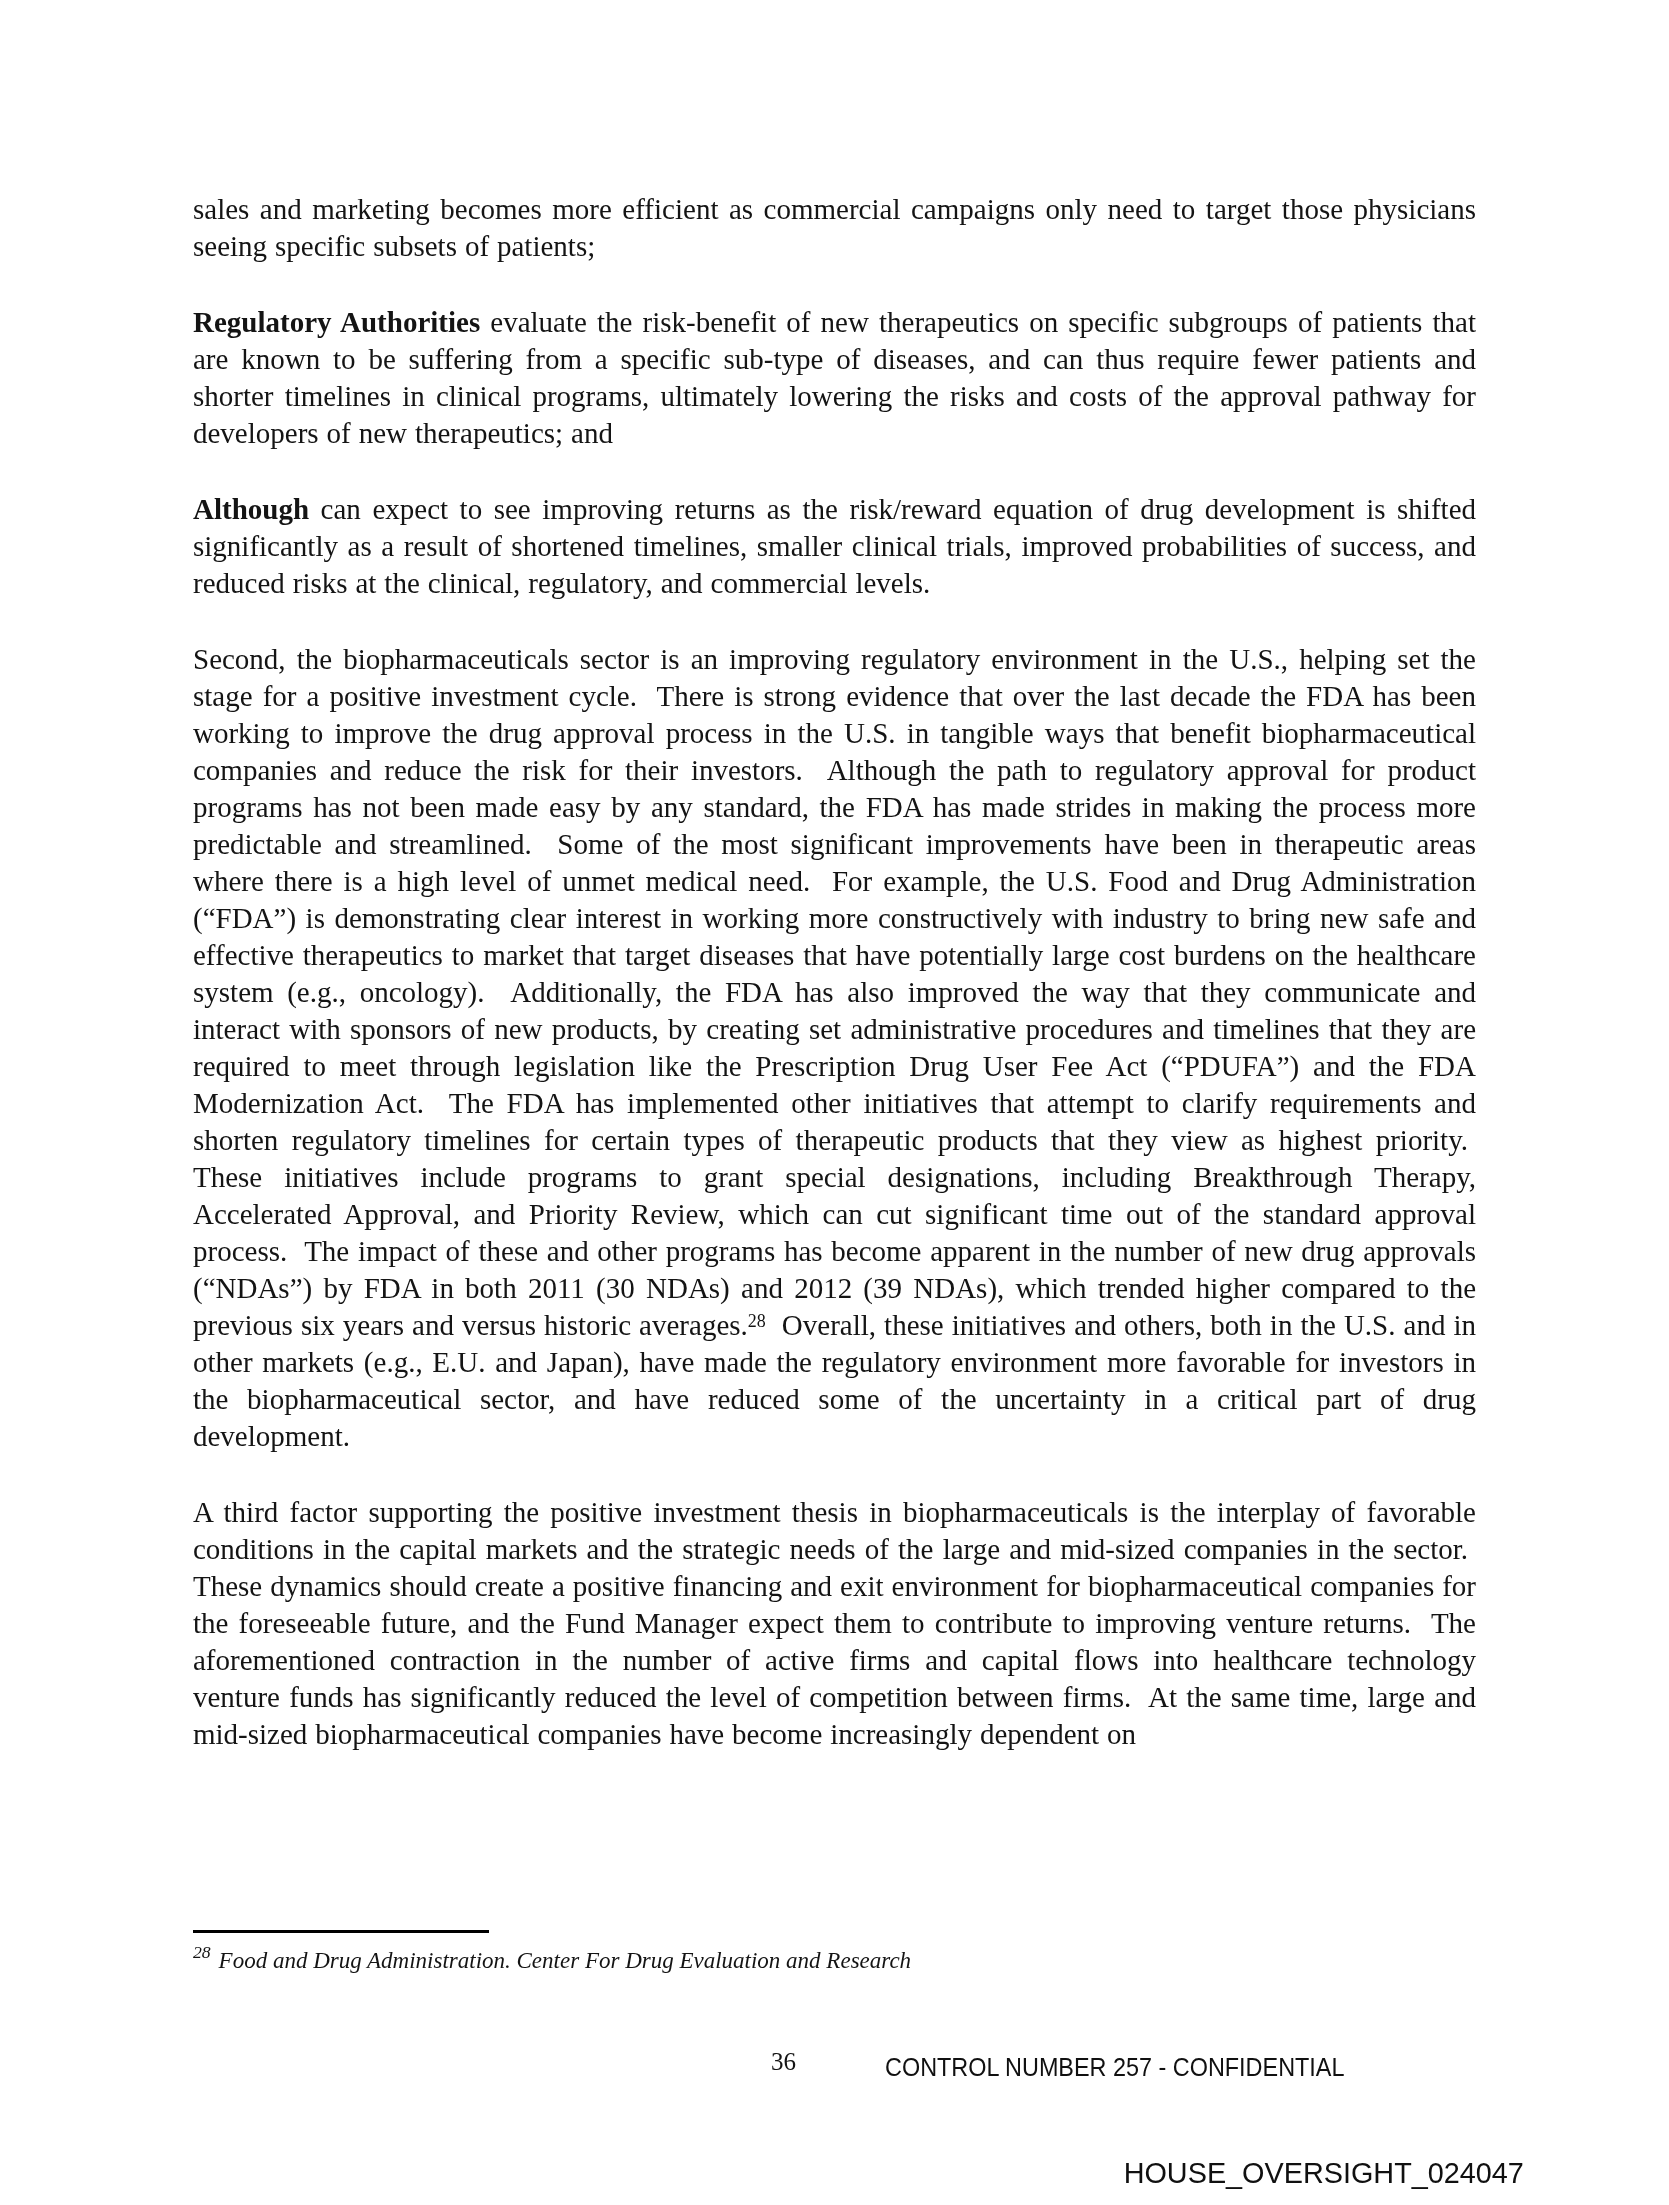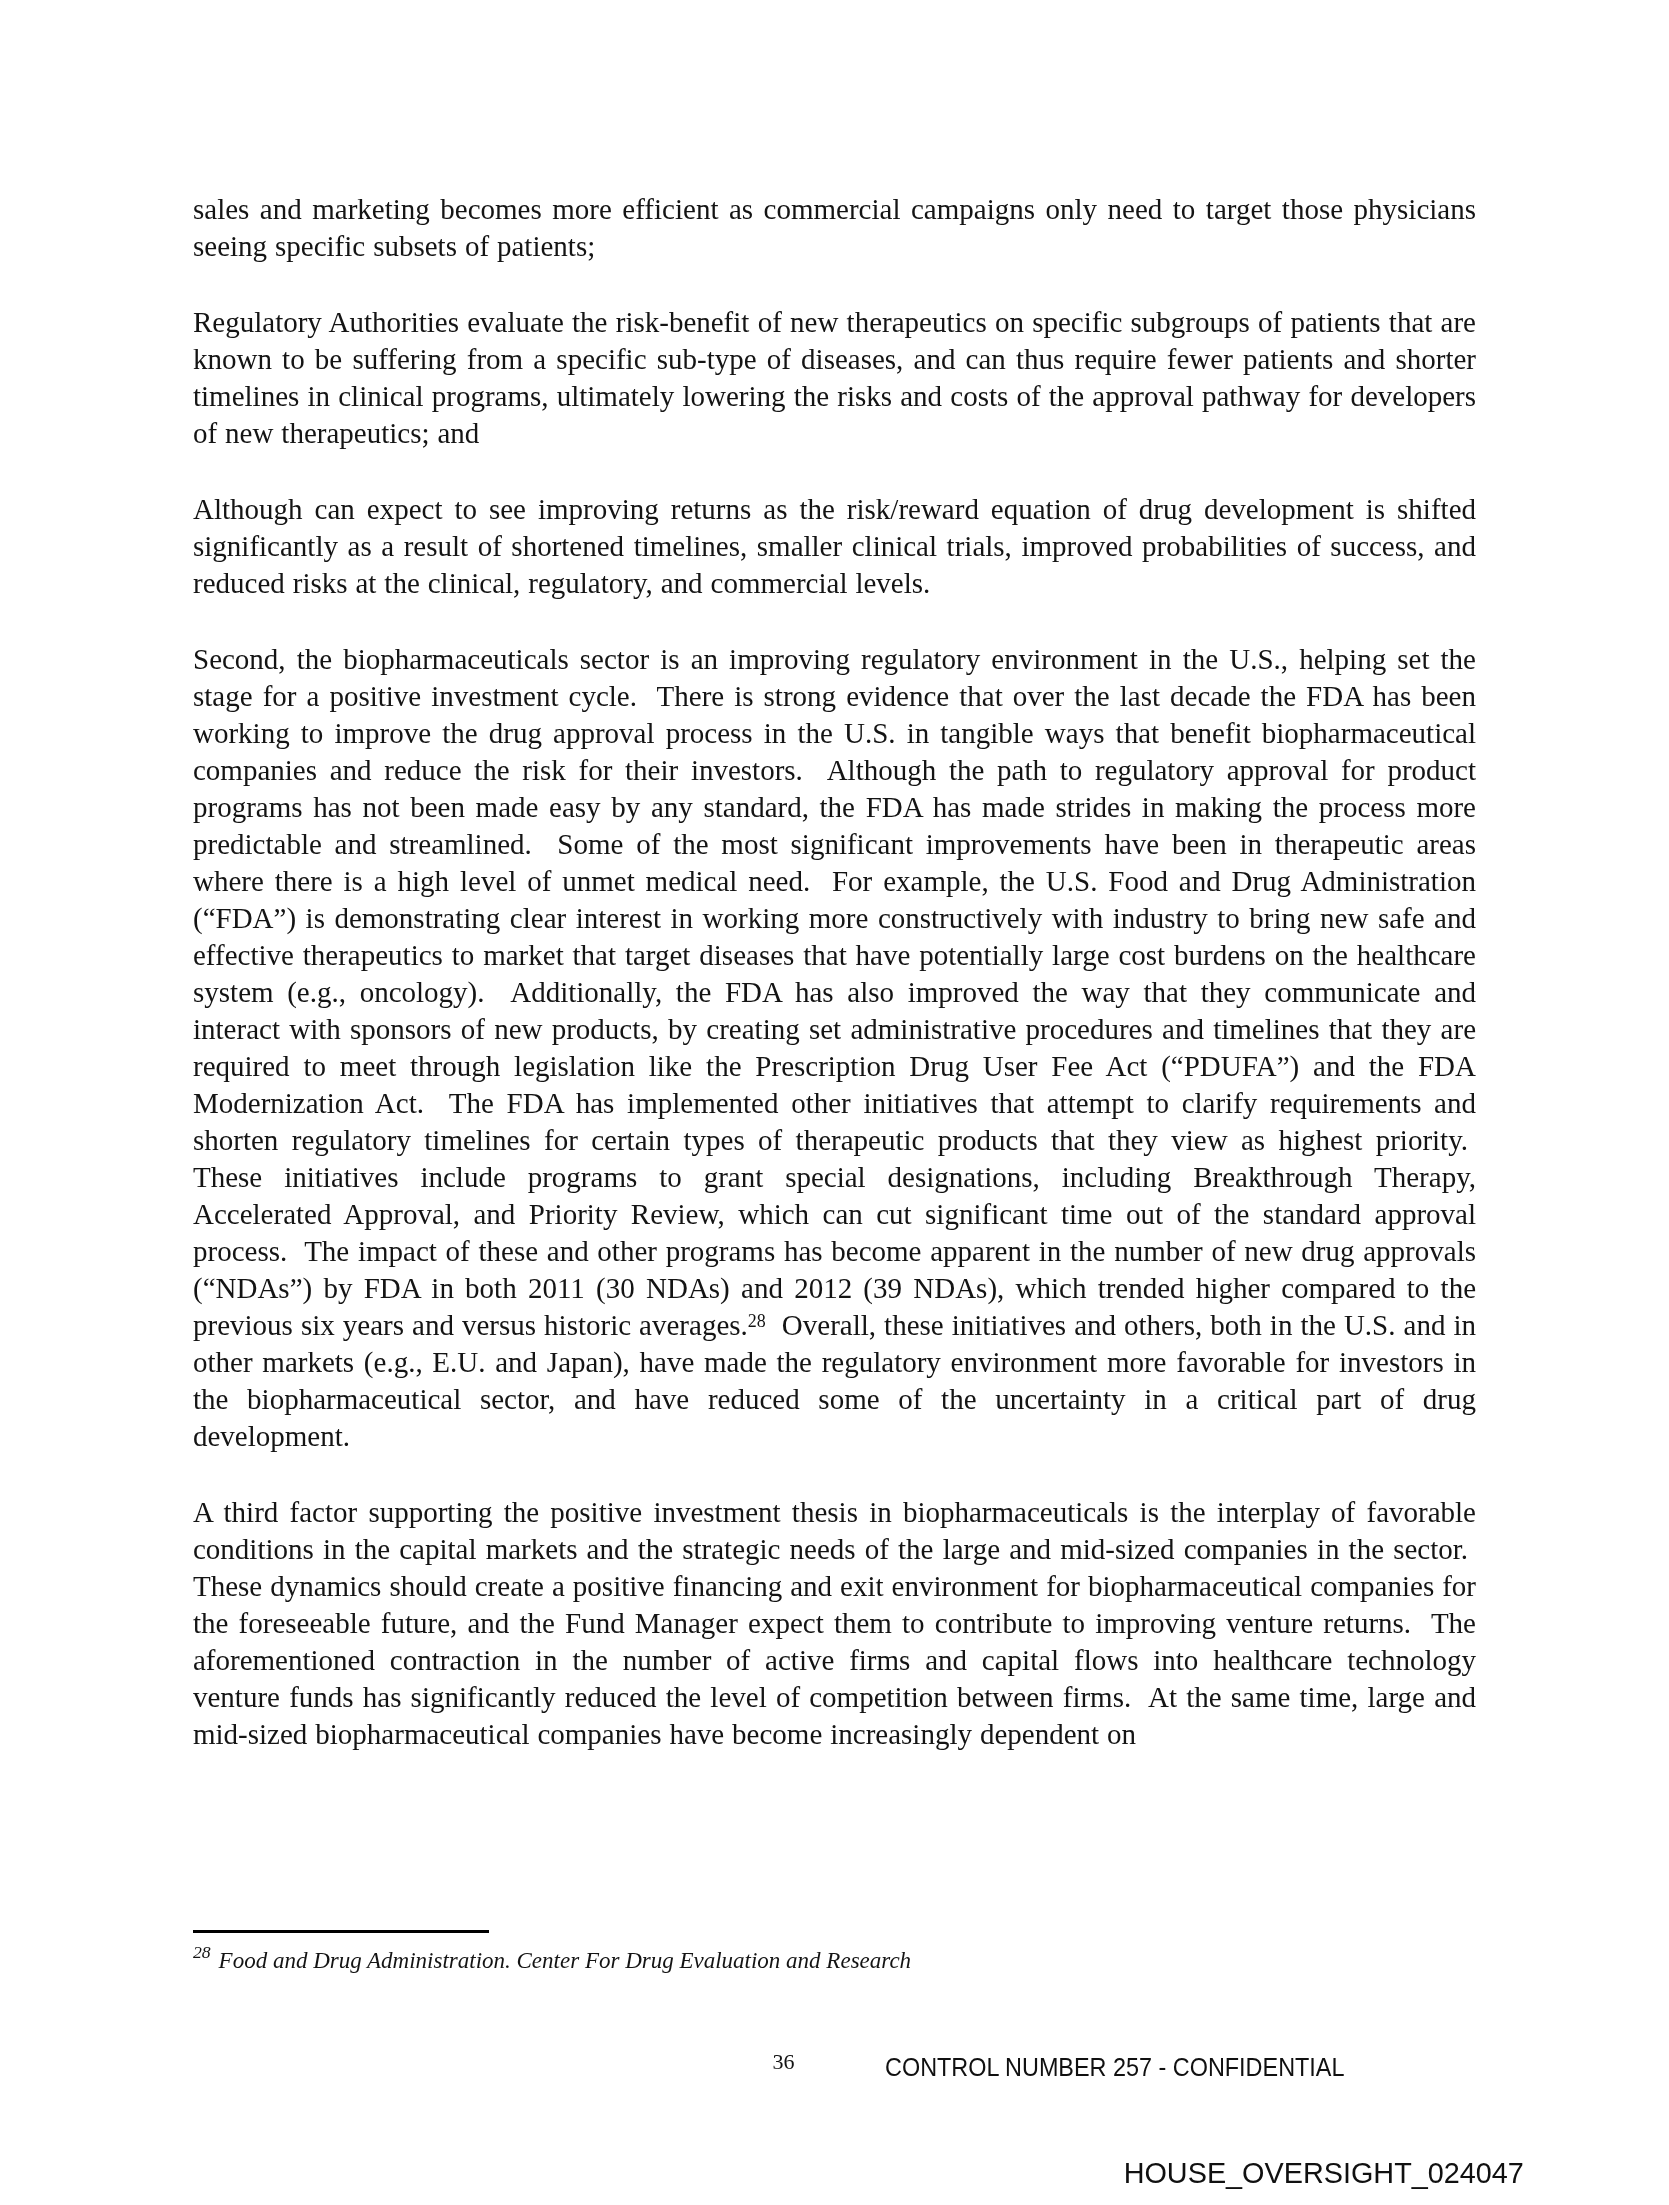--- a/index.html
+++ b/index.html
@@ -24,21 +24,21 @@
   }
   .para {
     margin: 0 0 39px 0;
     font-size: 29px;
     line-height: 37px;
     text-align: justify;
     word-spacing: 0.7px;
     color: #141414;
   }
   .para:last-child { margin-bottom: 16px; }
-  .bold { font-weight: normal; }
+  .bold { font-weight: bold; }
   .sup {
     font-size: 0.62em;
     position: relative;
     top: -0.45em;
     line-height: 0;
   }
   .footnote-block {
     position: absolute;
     left: 193px;
     top: 1930px;
@@ -60,21 +60,21 @@
     font-size: 17.7px;
     position: relative;
     top: -0.55em;
     margin-right: 7.9px;
   }
   .page-number {
     position: absolute;
     top: 2046px;
     left: calc(50% + 16.4px);
     transform: translateX(-50%);
-    font-size: 22px;
+    font-size: 25px;
     line-height: 31px;
     color: #141414;
     font-family: "Liberation Serif", serif;
   }
   .control-number {
     position: absolute;
     top: 2053px;
     right: 190px;
     font-size: 26px;
     line-height: 29px;

